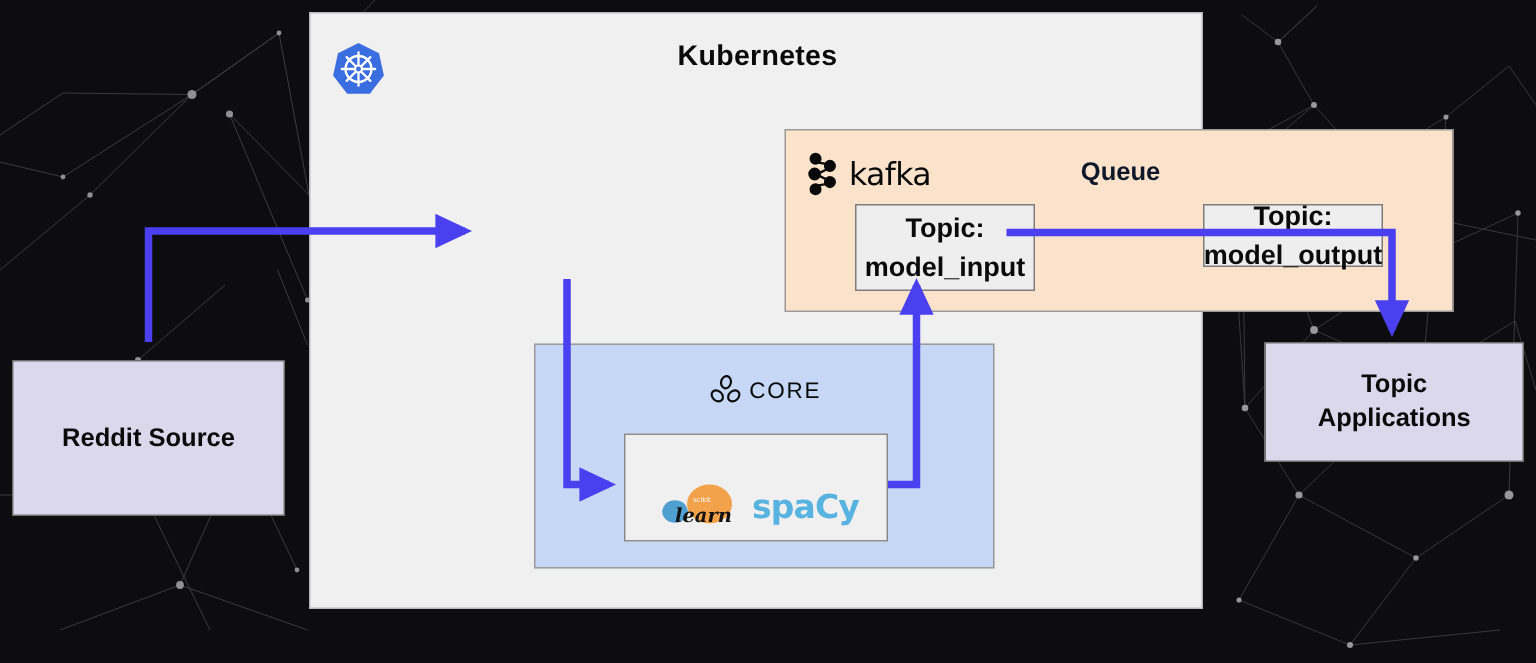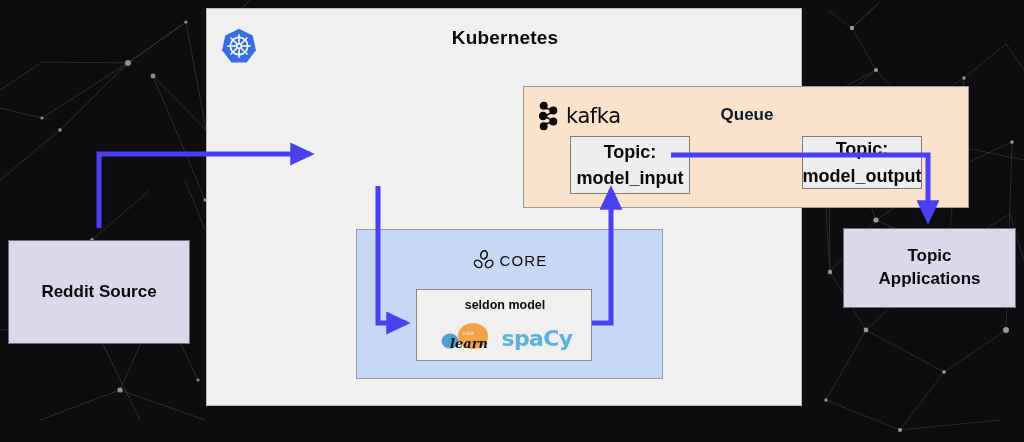--- a/index.html
+++ b/index.html
@@ -66,21 +66,21 @@
   .topic-box {
     position:absolute;
     background:#eeeeee;
     border:1px solid #7d7d7d;
     display:flex; flex-direction:column;
     align-items:center; justify-content:center;
     font-size:18px; font-weight:bold; color:#0a0a0a;
     line-height:1.45;
   }
   .topic-input  { left:318px; top:126px; width:120px; height:58px; }
-  .topic-output { left:550px; top:126px; width:120px; height:53px; }
+  .topic-output { left:550px; top:126px; width:120px; height:42px; }
 
   
   .ml-box {
     position:absolute;
     left:355px; top:228px; width:307px; height:150px;
     background:#c6d8f5;
     border:1px solid #9a9a9a;
   }
   .ml-head {
     position:absolute; left:0; top:20px; width:307px;
@@ -274,21 +274,20 @@
               <ellipse cx="17" cy="7" rx="5" ry="6.4" transform="rotate(12 17 7)"></ellipse>
               <ellipse cx="8" cy="21" rx="5" ry="6.4" transform="rotate(-48 8 21)"></ellipse>
               <ellipse cx="25" cy="21" rx="5" ry="6.4" transform="rotate(48 25 21)"></ellipse>
             </g>
           </svg>
           <span class="core-word">CORE</span>
         </span>
       </div>
 
       <div class="seldon-box" style="left:59px; top:59px;">
-        <div class="seldon-label">seldon model</div>
         <div class="seldon-logos">
           <svg class="sklearn-mark" viewBox="0 0 120 68" xmlns="http://www.w3.org/2000/svg">
             <ellipse cx="26" cy="40" rx="17" ry="15" fill="#4f9fd0"></ellipse>
             <ellipse cx="72" cy="30" rx="30" ry="26" fill="#f2a24b"></ellipse>
             <text x="62" y="27" font-family="DejaVu Sans, sans-serif" font-size="9" fill="#ffffff" text-anchor="middle" opacity="0.95">scikit</text>
             <text x="64" y="54" font-family="DejaVu Serif, serif" font-size="26" font-style="italic" font-weight="bold" fill="#111111" text-anchor="middle">learn</text>
           </svg>
           <span class="spacy-word">spaCy</span>
         </div>
       </div>

